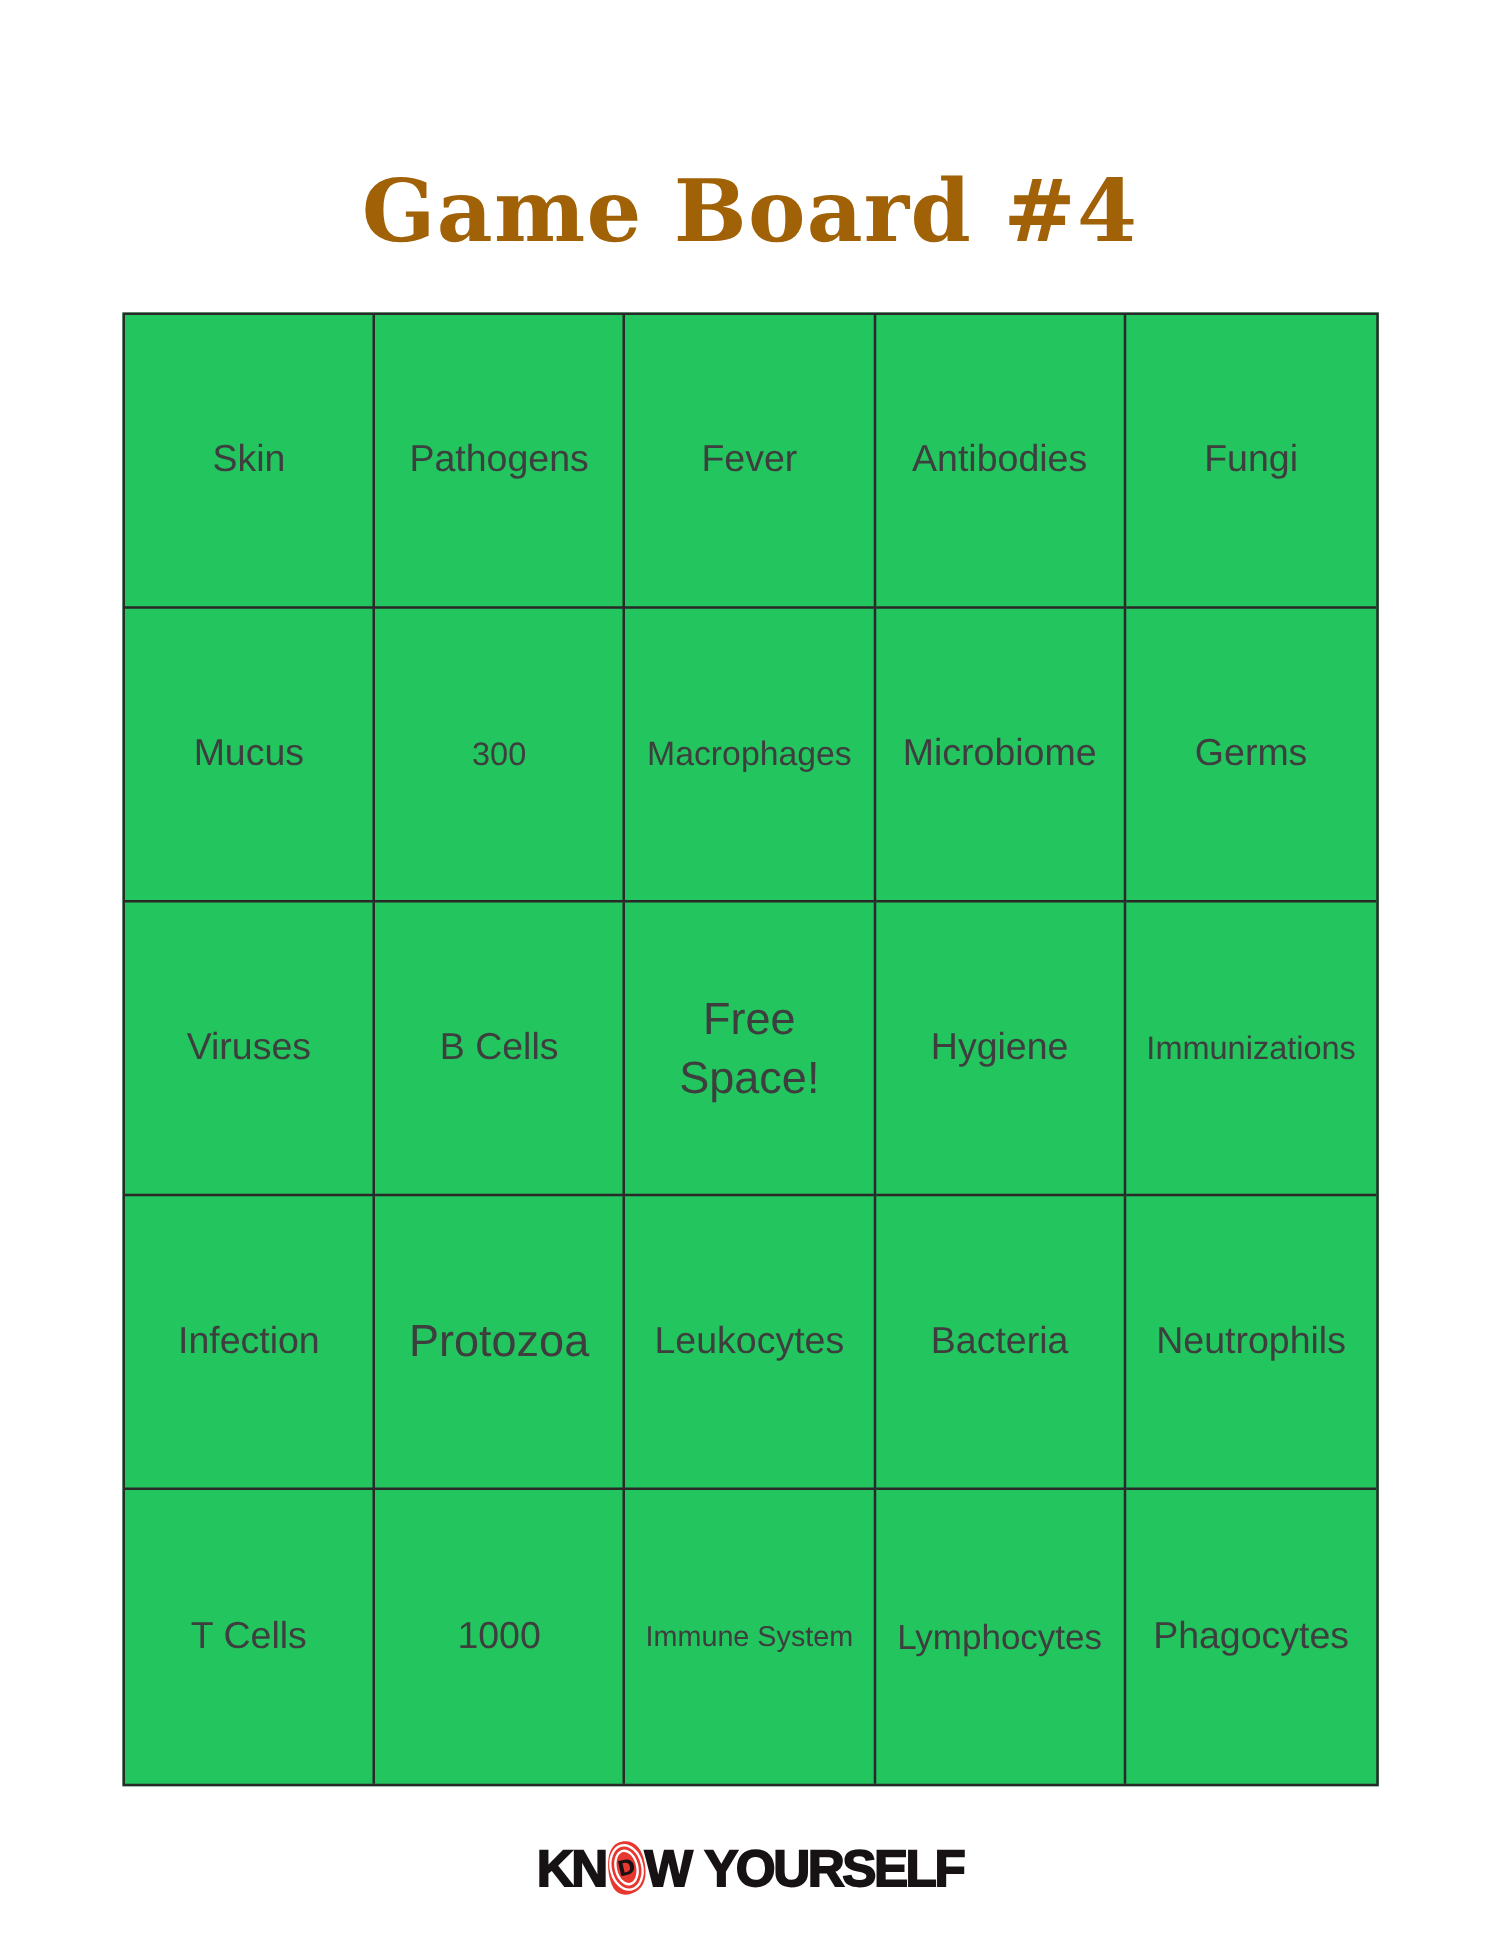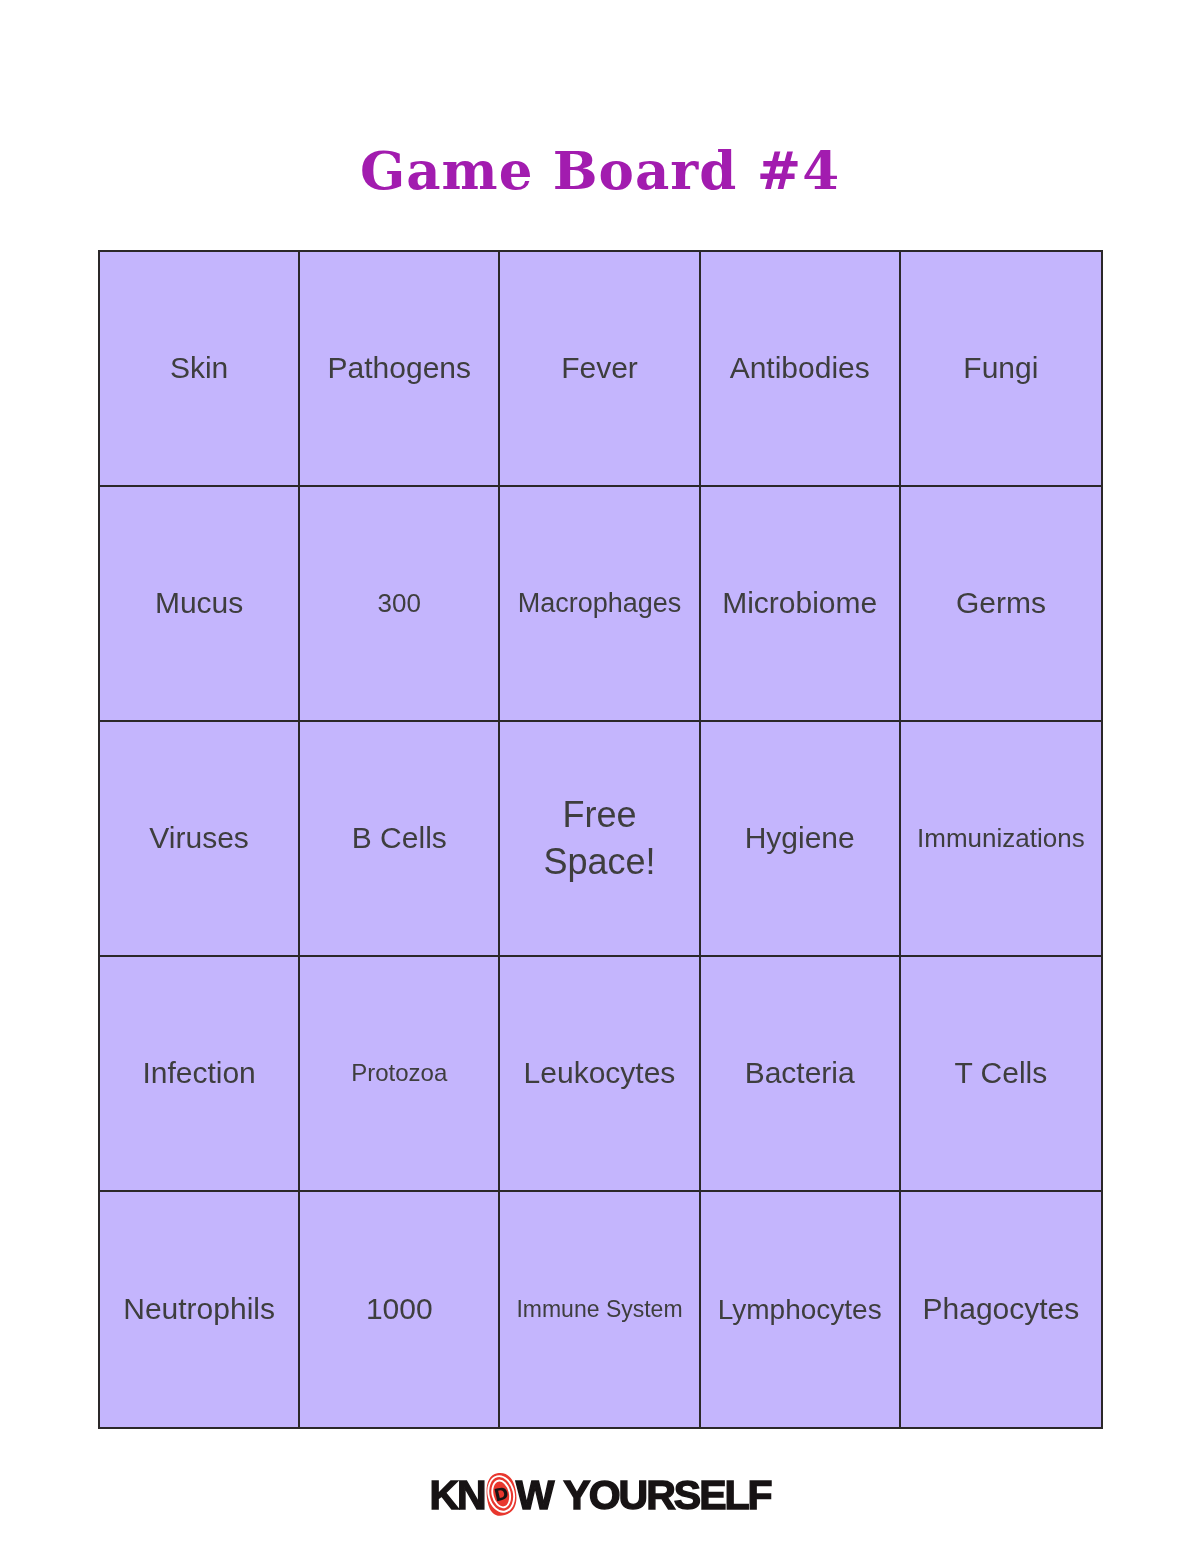--- a/index.html
+++ b/index.html
@@ -18,37 +18,37 @@
   }
   .title {
     position: absolute;
     top: 130px;
     left: 0;
     right: 0;
     margin: 0;
     text-align: center;
     font-family: "DejaVu Serif", serif;
     font-weight: bold;
-    font-size: 53px;
+    font-size: 69px;
     line-height: 80px;
     letter-spacing: 1px;
-    color: #a21caf;
+    color: #a16207;
   }
   .board {
     position: absolute;
     left: 98px;
     top: 250px;
     width: 1005px;
     height: 1179px;
     box-sizing: border-box;
     border: 2px solid #2b2829;
     display: grid;
     grid-template-columns: repeat(5, 1fr);
     grid-template-rows: repeat(5, 1fr);
-    background: #c4b5fd;
+    background: #22c55e;
   }
   .cell {
     box-sizing: border-box;
     border-right: 2px solid #2b2829;
     border-bottom: 2px solid #2b2829;
     display: flex;
     align-items: center;
     justify-content: center;
     padding: 0 4px;
   }
@@ -148,34 +148,34 @@
         <span class="cell-label" style="font-size: 30px;">Hygiene</span>
       </div>
     <div class="cell">
         <span class="cell-label" style="font-size: 26px;">Immunizations</span>
       </div>
 
     <div class="cell">
         <span class="cell-label" style="font-size: 30px;">Infection</span>
       </div>
     <div class="cell">
-        <span class="cell-label" style="font-size: 24px;">Protozoa</span>
+        <span class="cell-label" style="font-size: 36px;">Protozoa</span>
       </div>
     <div class="cell">
         <span class="cell-label" style="font-size: 30px;">Leukocytes</span>
       </div>
     <div class="cell">
         <span class="cell-label" style="font-size: 30px;">Bacteria</span>
       </div>
     <div class="cell">
+        <span class="cell-label" style="font-size: 30px;">Neutrophils</span>
+      </div>
+
+    <div class="cell">
         <span class="cell-label" style="font-size: 30px;">T Cells</span>
-      </div>
-
-    <div class="cell">
-        <span class="cell-label" style="font-size: 30px;">Neutrophils</span>
       </div>
     <div class="cell">
         <span class="cell-label" style="font-size: 30px;">1000</span>
       </div>
     <div class="cell">
         <span class="cell-label" style="font-size: 23px;">Immune System</span>
       </div>
     <div class="cell">
         <span class="cell-label" style="font-size: 28px; text-align: right;">Lymphocytes</span>
       </div>

